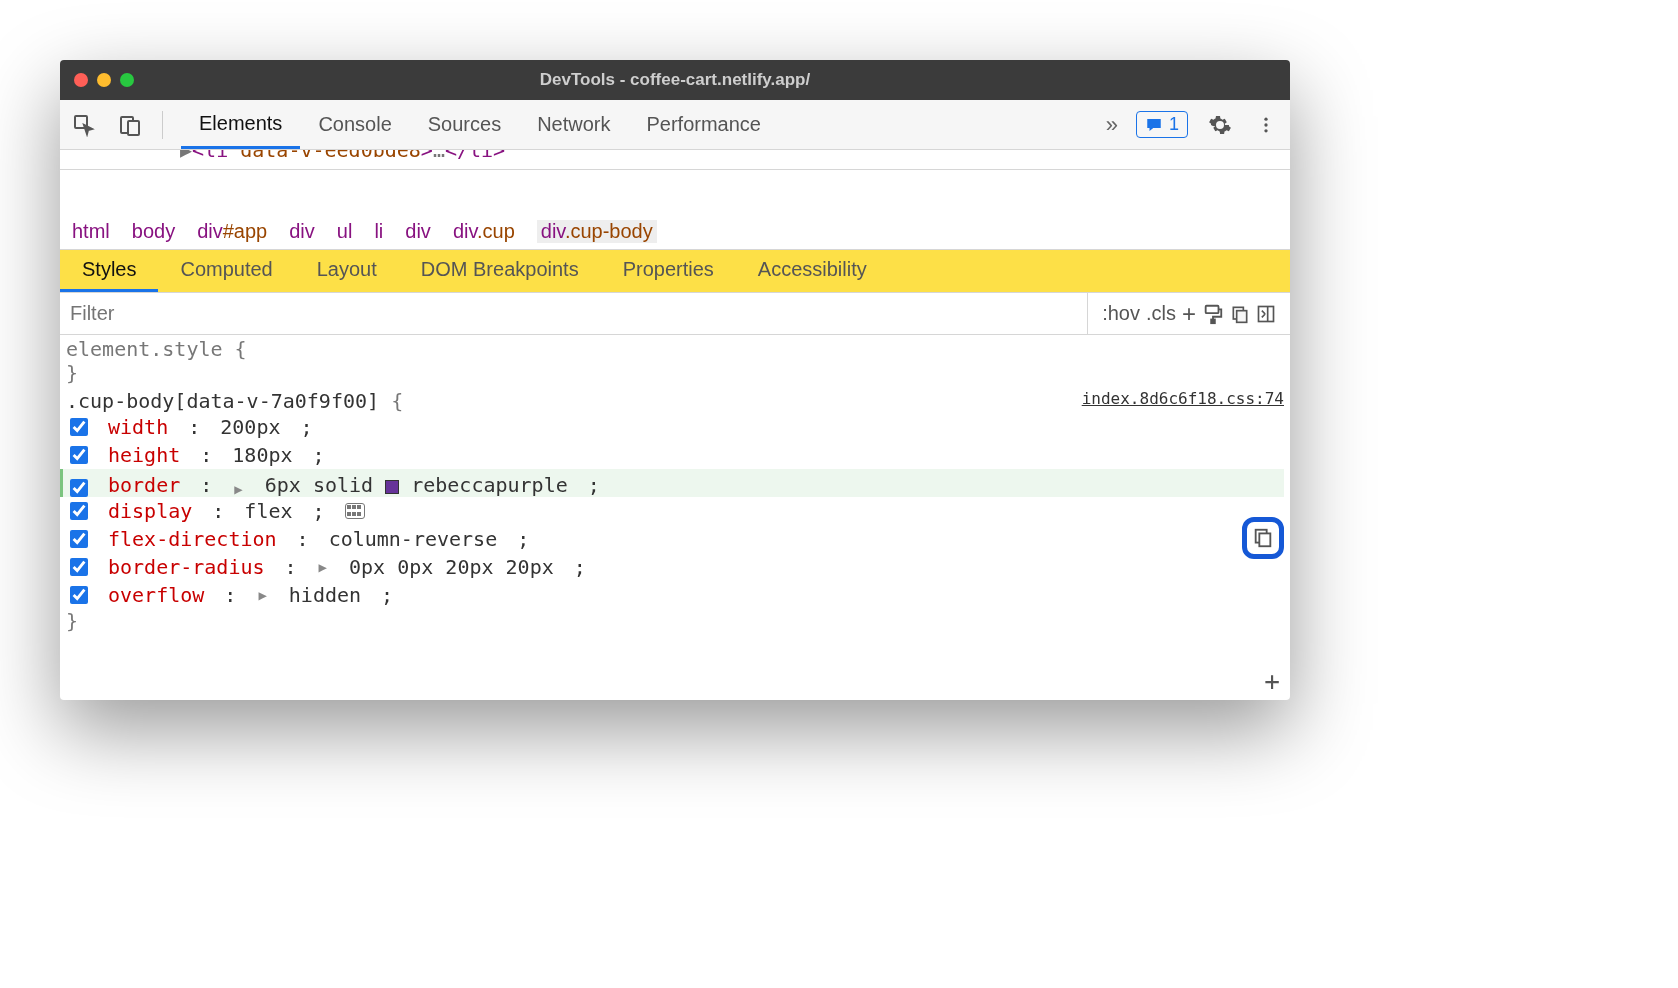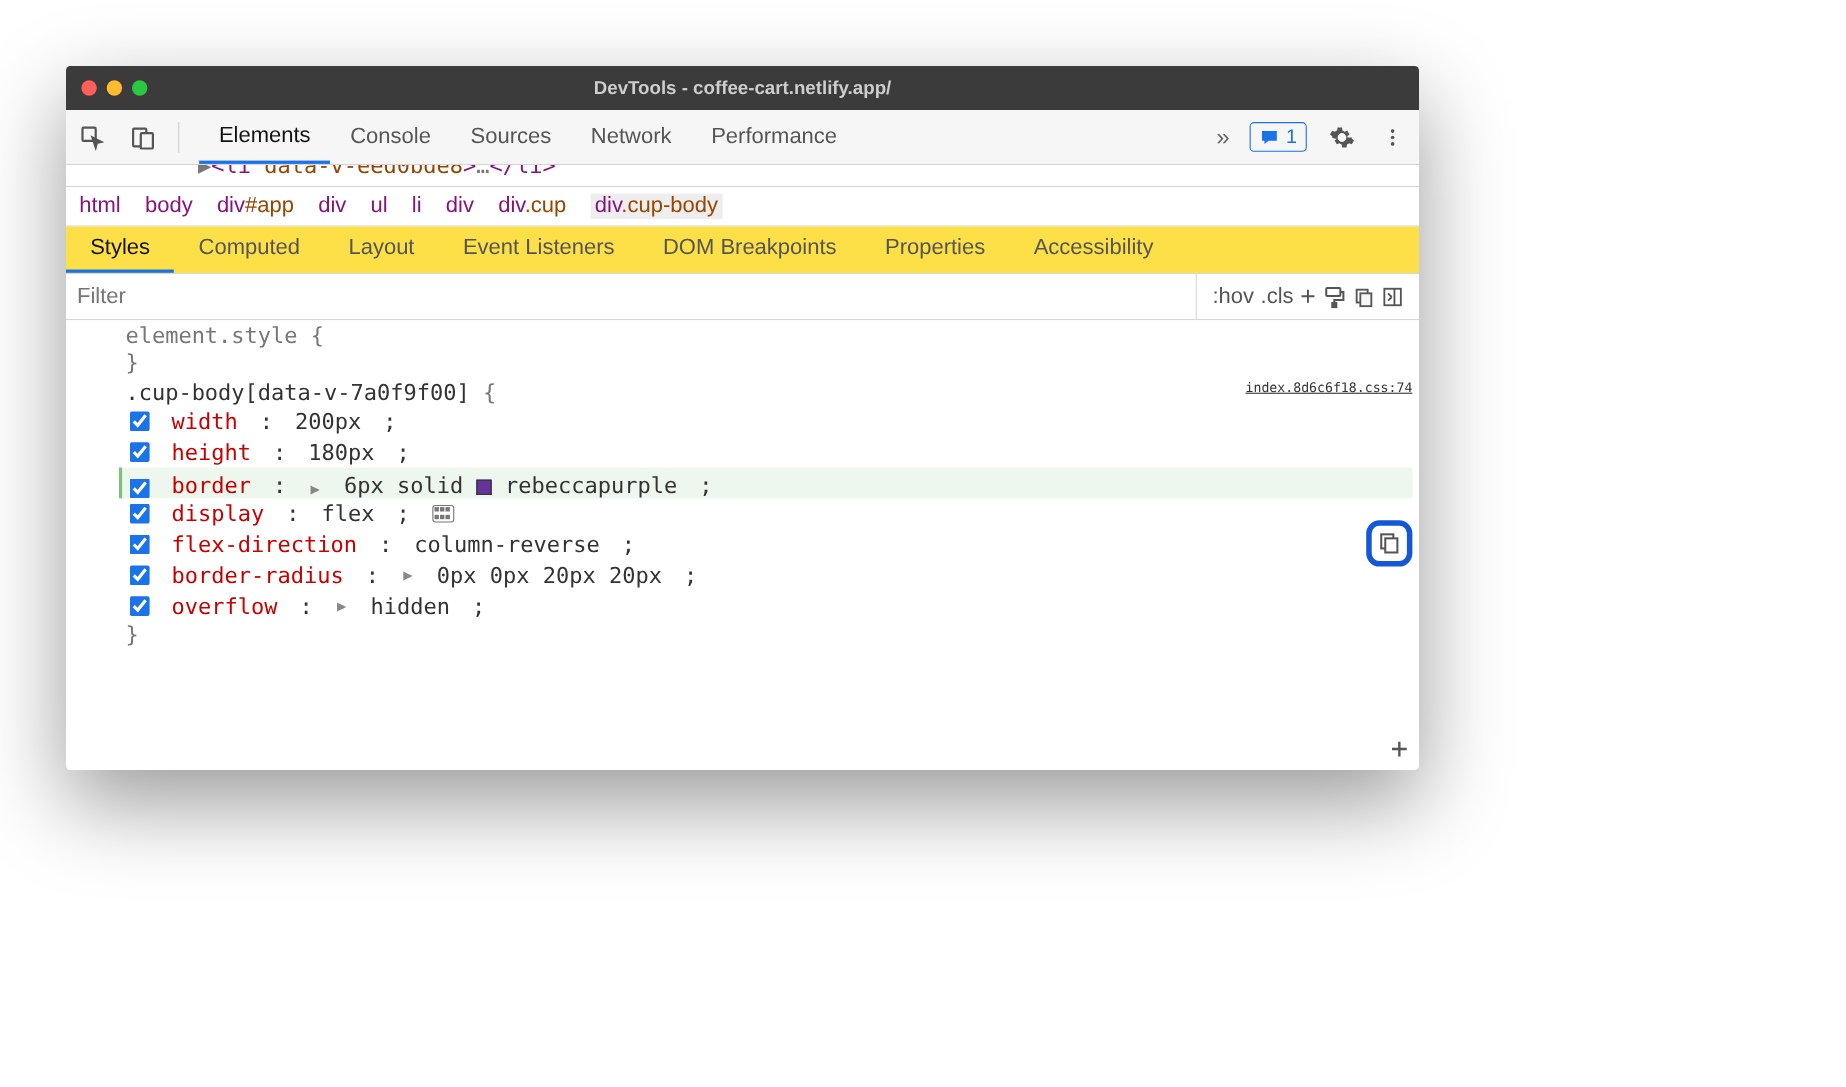--- a/index.html
+++ b/index.html
@@ -64,21 +64,21 @@
     overflow:hidden;
     line-height:0;
   }
   .breadcrumbs {
     padding: 6px 12px;
     display:flex; gap:22px;
     font-size:20px;
     color:#881280;
     border-bottom:1px solid #d6d6d6;
   }
-  .breadcrumbs .item { cursor:pointer; }
+  .breadcrumbs .item { cursor:pointer;margin-top:44px; }
   .breadcrumbs .item.sel { background:#eee; padding:0 4px;}
   .subtabs {
     display:flex; gap:0;
     border-bottom:1px solid #d6d6d6;
     background:#fde047;
   }
   .subtab { padding:8px 22px; font-size:20px; color:#555; cursor:pointer;}
   .subtab.active{ color:#111; border-bottom:3px solid #1a73e8;}
   .filterbar {
     display:flex; align-items:center;
@@ -91,36 +91,35 @@
     outline:none;
   }
   .filteractions{ display:flex; gap:6px; padding:0 14px; font-size:20px; color:#555; border-left:1px solid #d6d6d6; height:100%; align-items:center;}
   .filteractions .fa{cursor:pointer;}
   .styles {
     flex:1; overflow:auto;
     font-family: Menlo,Consolas,monospace;
     font-size:20px;
     padding: 2px 6px;
     position:relative;
-    margin-left:48px;
   }
   .rule{margin-bottom:4px;}
   .selector{color:#777;}
   .brace{color:#777;}
   .decl{ display:flex; align-items:center; gap:20px; padding-left:4px; height:28px;}
   .decl.hl{ background:#edf7ee; border-left:3px solid #7bc47f; margin-left:-6px; padding-left:7px;align-items:flex-end;}
   .chk{ width:18px; height:18px; accent-color:#1a73e8; }
   .prop{ color:#c80000; }
   .colon{color:#333;}
   .val{ color:#333; }
   .expand{ color:#888; font-size:14px; padding:0 2px;}
   .swatch{ width:14px; height:14px; background:#663399; border:1px solid #333; display:inline-block; vertical-align:middle;}
   .flexicon{ width:20px; height:16px; border:1px solid #777; border-radius:3px; display:inline-flex; flex-wrap:wrap; padding:1px; gap:1px;}
   .flexicon i{width:4px;height:4px;background:#777;}
-  .srclink{ float:right; text-decoration:underline; color:#333; font-size:12px;}
+  .srclink{ float:right; text-decoration:underline; color:#333; font-size:16px;}
   .copybtn{
     position:absolute; right:6px; top:182px;
     width:42px; height:42px; border:5px solid #1558d6; border-radius:12px;
     display:flex; align-items:center; justify-content:center;
     background:#fff;
   }
   .plusnew{ position:absolute; right:10px; bottom:4px; font-size:26px; color:#555;}
   svg{display:block;}
   .cls-part { color:#994500; }
 </style>
@@ -194,21 +193,20 @@
     <span class="item">li</span>
     <span class="item">div</span>
     <span class="item"><span style="color:#881280">div</span><span class="cls-part">.cup</span></span>
     <span class="item sel"><span style="color:#881280">div</span><span class="cls-part">.cup-body</span></span>
   </div>
 
   <div class="subtabs">
     <div class="subtab active">Styles</div>
     <div class="subtab">Computed</div>
     <div class="subtab">Layout</div>
-    <div class="subtab">Event Listeners</div>
     <div class="subtab">DOM Breakpoints</div>
     <div class="subtab">Properties</div>
     <div class="subtab">Accessibility</div>
   </div>
 
   <div class="filterbar">
     <input class="filterinput" placeholder="Filter" style="">
     <div class="filteractions">
       <span class="fa">:hov</span>
       <span class="fa">.cls</span>

